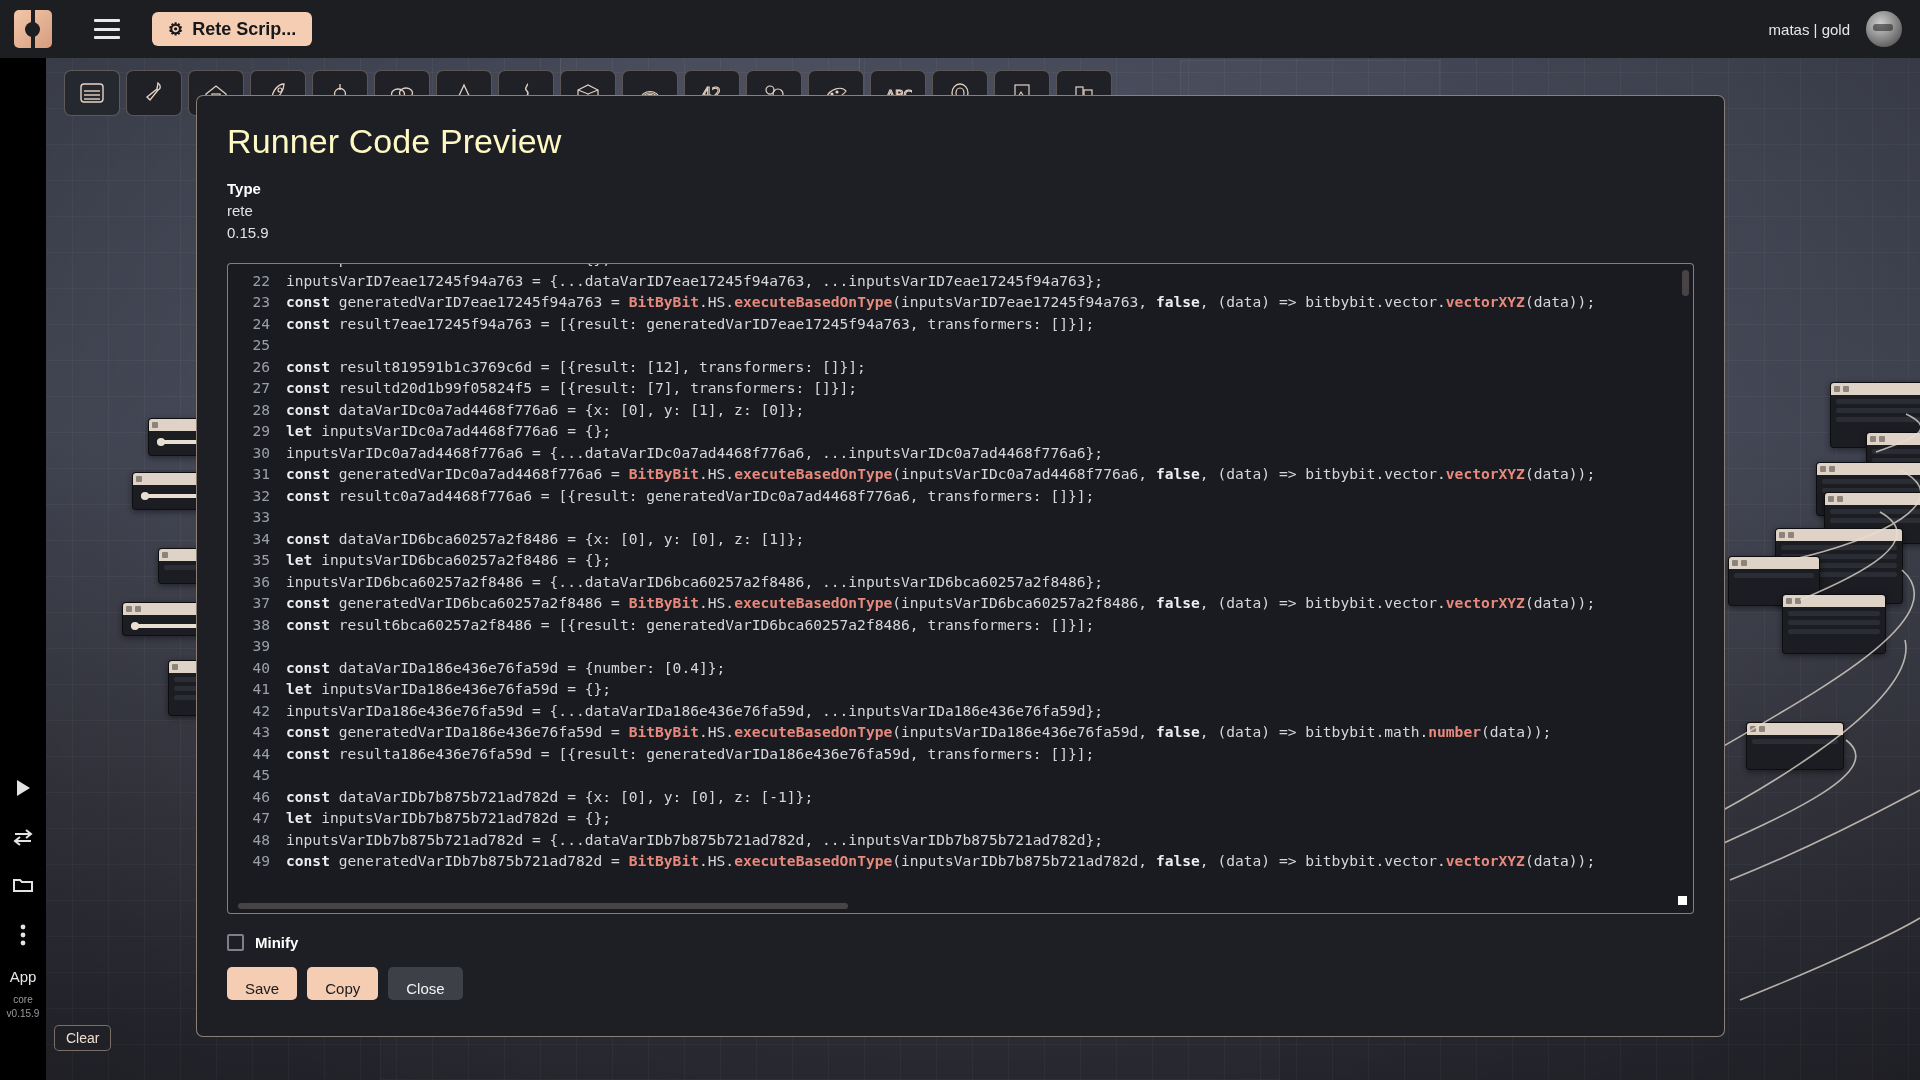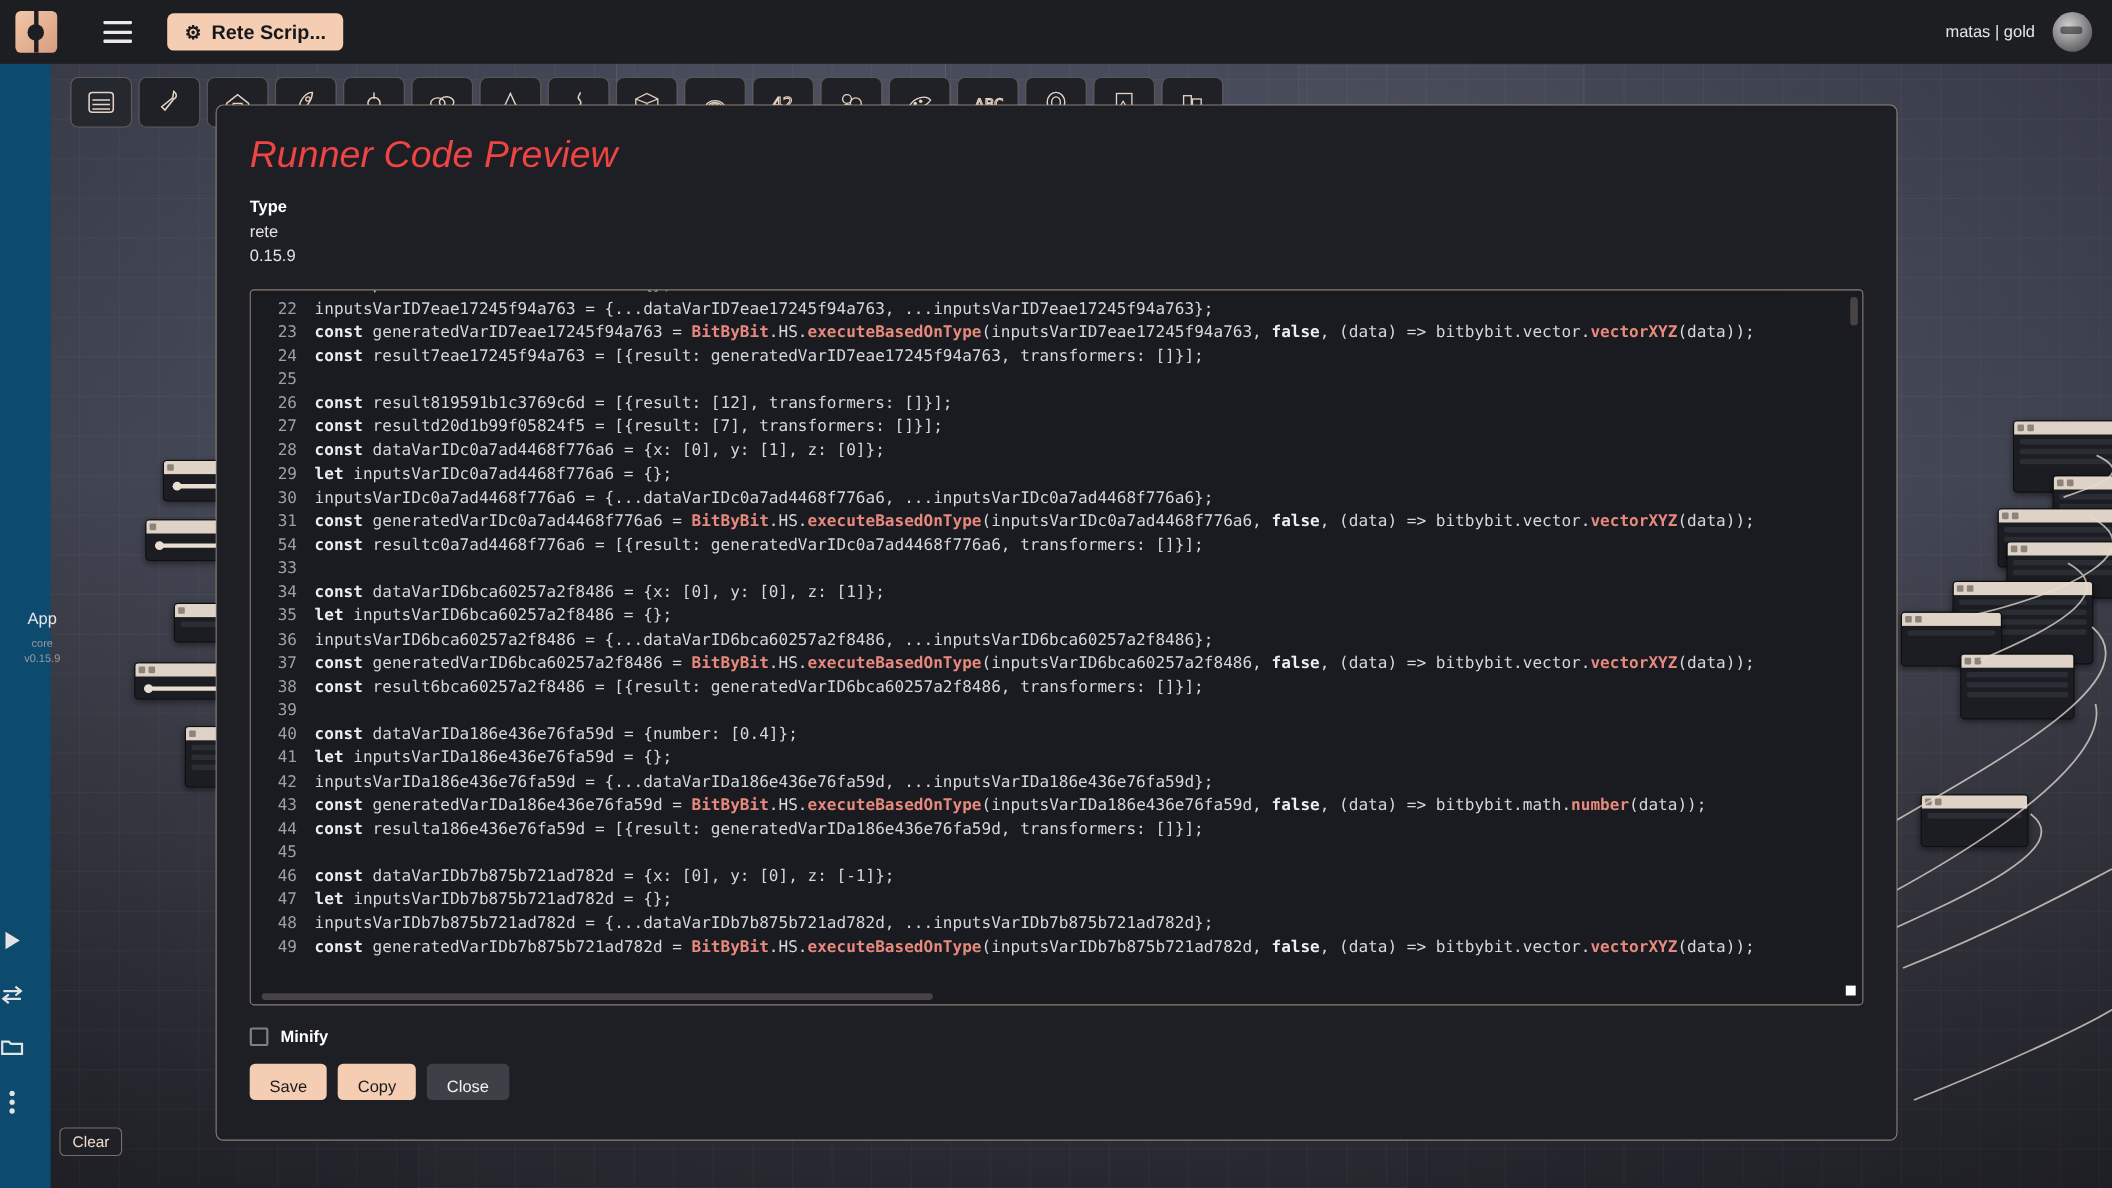--- a/index.html
+++ b/index.html
@@ -89,22 +89,22 @@
     background: #1f2127; border: 1px solid rgba(230,205,185,0.30);
     display: flex; align-items: center; justify-content: center;
     cursor: pointer;
   }
   .tool-btn.sel { background: #26282f; }
   .tool-btn svg { display: block; }
 
   
   #left-rail {
     position: absolute; left: 0; top: 58px; width: 46px; height: 1022px;
-    background: #0c4a6e; z-index: 30;
-    display: flex; flex-direction: row; align-items: center;
+    background: #000000; z-index: 30;
+    display: flex; flex-direction: column; align-items: center;
   }
   #rail-icons { margin-top: 720px; display: flex; flex-direction: column; gap: 30px; align-items: center; }
   .rail-ico { color: #e3e3e6; cursor: pointer; line-height: 0; }
   #rail-foot { margin-top: 22px; text-align: center; }
   #rail-app { color: #e6e6e9; font-size: 15px; }
   #rail-core { color: #9a9aa0; font-size: 10px; margin-top: 8px; line-height: 1.4; }
 
   #clear-btn {
     position: absolute; left: 54px; top: 1025px;
     padding: 4px 11px; border-radius: 5px;
@@ -137,21 +137,21 @@
   #modal {
     position: absolute; left: 196px; top: 95px;
     width: 1529px; height: 942px;
     background: #1e1f24;
     border: 1px solid rgba(232,206,186,0.55);
     border-radius: 7px;
     z-index: 60;
     padding: 26px 30px 0 30px;
   }
   #modal-title {
-    color: #ef4444; font-size: 34px; font-weight: normal; letter-spacing: 0.1px; font-style: italic;
+    color: #fef9c3; font-size: 34px; font-weight: normal; letter-spacing: 0.1px;
   }
   .field-label {
     color: #ffffff; font-size: 15px; font-weight: bold; margin-top: 19px;
   }
   .field-value { color: #e2e2e6; font-size: 15px; margin-top: 5px; }
 
   
   #code-box {
     position: relative;
     margin-top: 22px;
@@ -537,21 +537,21 @@
           <div class="cl"><span class="ln">22</span><span class="ct"><span class="plain">inputsVarID7eae17245f94a763 = {...dataVarID7eae17245f94a763, ...inputsVarID7eae17245f94a763};</span></span></div>
           <div class="cl"><span class="ln">23</span><span class="ct"><span class="kw">const</span><span class="plain"> generatedVarID7eae17245f94a763 = </span><span class="cls">BitByBit</span><span class="plain">.HS.</span><span class="fn">executeBasedOnType</span><span class="plain">(inputsVarID7eae17245f94a763, </span><span class="kw">false</span><span class="plain">, (data) =&gt; bitbybit.vector.</span><span class="fn">vectorXYZ</span><span class="plain">(data));</span></span></div>
           <div class="cl"><span class="ln">24</span><span class="ct"><span class="kw">const</span><span class="plain"> result7eae17245f94a763 = [{result: generatedVarID7eae17245f94a763, transformers: []}];</span></span></div>
           <div class="cl"><span class="ln">25</span><span class="ct"><span class="plain"></span></span></div>
           <div class="cl"><span class="ln">26</span><span class="ct"><span class="kw">const</span><span class="plain"> result819591b1c3769c6d = [{result: [12], transformers: []}];</span></span></div>
           <div class="cl"><span class="ln">27</span><span class="ct"><span class="kw">const</span><span class="plain"> resultd20d1b99f05824f5 = [{result: [7], transformers: []}];</span></span></div>
           <div class="cl"><span class="ln">28</span><span class="ct"><span class="kw">const</span><span class="plain"> dataVarIDc0a7ad4468f776a6 = {x: [0], y: [1], z: [0]};</span></span></div>
           <div class="cl"><span class="ln">29</span><span class="ct"><span class="kw">let</span><span class="plain"> inputsVarIDc0a7ad4468f776a6 = {};</span></span></div>
           <div class="cl"><span class="ln">30</span><span class="ct"><span class="plain">inputsVarIDc0a7ad4468f776a6 = {...dataVarIDc0a7ad4468f776a6, ...inputsVarIDc0a7ad4468f776a6};</span></span></div>
           <div class="cl"><span class="ln">31</span><span class="ct"><span class="kw">const</span><span class="plain"> generatedVarIDc0a7ad4468f776a6 = </span><span class="cls">BitByBit</span><span class="plain">.HS.</span><span class="fn">executeBasedOnType</span><span class="plain">(inputsVarIDc0a7ad4468f776a6, </span><span class="kw">false</span><span class="plain">, (data) =&gt; bitbybit.vector.</span><span class="fn">vectorXYZ</span><span class="plain">(data));</span></span></div>
-          <div class="cl"><span class="ln">54</span><span class="ct"><span class="kw">const</span><span class="plain"> resultc0a7ad4468f776a6 = [{result: generatedVarIDc0a7ad4468f776a6, transformers: []}];</span></span></div>
+          <div class="cl"><span class="ln">32</span><span class="ct"><span class="kw">const</span><span class="plain"> resultc0a7ad4468f776a6 = [{result: generatedVarIDc0a7ad4468f776a6, transformers: []}];</span></span></div>
           <div class="cl"><span class="ln">33</span><span class="ct"><span class="plain"></span></span></div>
           <div class="cl"><span class="ln">34</span><span class="ct"><span class="kw">const</span><span class="plain"> dataVarID6bca60257a2f8486 = {x: [0], y: [0], z: [1]};</span></span></div>
           <div class="cl"><span class="ln">35</span><span class="ct"><span class="kw">let</span><span class="plain"> inputsVarID6bca60257a2f8486 = {};</span></span></div>
           <div class="cl"><span class="ln">36</span><span class="ct"><span class="plain">inputsVarID6bca60257a2f8486 = {...dataVarID6bca60257a2f8486, ...inputsVarID6bca60257a2f8486};</span></span></div>
           <div class="cl"><span class="ln">37</span><span class="ct"><span class="kw">const</span><span class="plain"> generatedVarID6bca60257a2f8486 = </span><span class="cls">BitByBit</span><span class="plain">.HS.</span><span class="fn">executeBasedOnType</span><span class="plain">(inputsVarID6bca60257a2f8486, </span><span class="kw">false</span><span class="plain">, (data) =&gt; bitbybit.vector.</span><span class="fn">vectorXYZ</span><span class="plain">(data));</span></span></div>
           <div class="cl"><span class="ln">38</span><span class="ct"><span class="kw">const</span><span class="plain"> result6bca60257a2f8486 = [{result: generatedVarID6bca60257a2f8486, transformers: []}];</span></span></div>
           <div class="cl"><span class="ln">39</span><span class="ct"><span class="plain"></span></span></div>
           <div class="cl"><span class="ln">40</span><span class="ct"><span class="kw">const</span><span class="plain"> dataVarIDa186e436e76fa59d = {number: [0.4]};</span></span></div>
           <div class="cl"><span class="ln">41</span><span class="ct"><span class="kw">let</span><span class="plain"> inputsVarIDa186e436e76fa59d = {};</span></span></div>
           <div class="cl"><span class="ln">42</span><span class="ct"><span class="plain">inputsVarIDa186e436e76fa59d = {...dataVarIDa186e436e76fa59d, ...inputsVarIDa186e436e76fa59d};</span></span></div>

